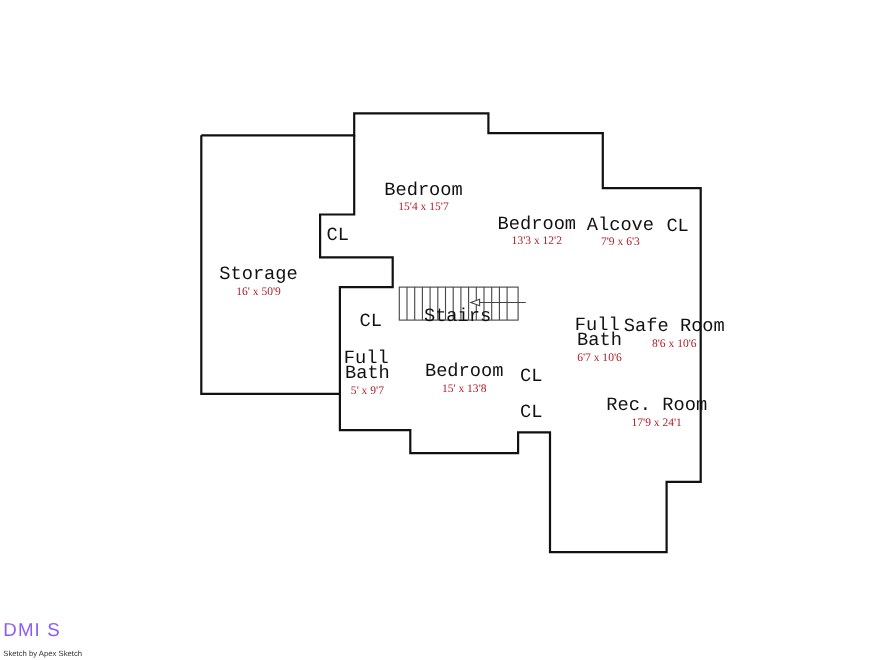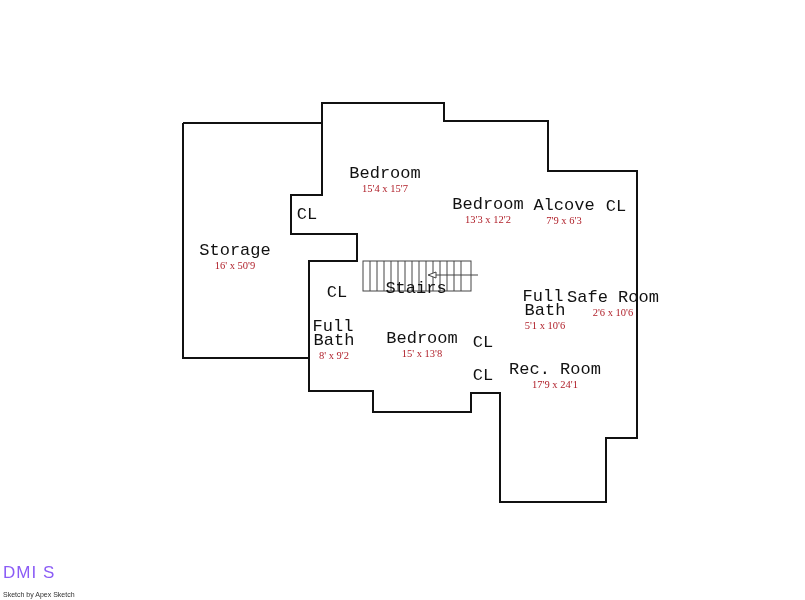--- a/index.html
+++ b/index.html
@@ -56,38 +56,38 @@
       <span class="room-dim">7'9 x 6'3</span>
     </div>
     <div class="label" style="left: 416px; top: 245px; margin-top: 34px;">
       <span class="room-name">Stairs</span>
     </div>
     <div class="label" style="left: 543px; top: 287px;">
       <span class="room-name">Full</span>
     </div>
     <div class="label" style="left: 545px; top: 301px;">
       <span class="room-name">Bath</span>
-      <span class="room-dim">5'1 x 10'6</span>
+      <span class="room-dim">6'7 x 10'6</span>
     </div>
     <div class="label" style="left: 613px; top: 288px;">
       <span class="room-name">Safe Room</span>
-      <span class="room-dim">2'6 x 10'6</span>
+      <span class="room-dim">8'6 x 10'6</span>
     </div>
     <div class="label" style="left: 333px; top: 317px;">
       <span class="room-name">Full</span>
     </div>
     <div class="label" style="left: 334px; top: 331px;">
       <span class="room-name">Bath</span>
-      <span class="room-dim">8' x 9'2</span>
+      <span class="room-dim">5' x 9'7</span>
     </div>
     <div class="label" style="left: 422px; top: 329px;">
       <span class="room-name">Bedroom</span>
       <span class="room-dim">15' x 13'8</span>
     </div>
-    <div class="label" style="left: 555px; top: 360px;">
+    <div class="label" style="left: 597px; top: 360px;">
       <span class="room-name">Rec. Room</span>
       <span class="room-dim">17'9 x 24'1</span>
     </div>
     <div class="label" style="left: 307px; top: 205px;">
       <span class="room-name">CL</span>
     </div>
     <div class="label" style="left: 616px; top: 197px;">
       <span class="room-name">CL</span>
     </div>
     <div class="label" style="left: 337px; top: 283px;">

